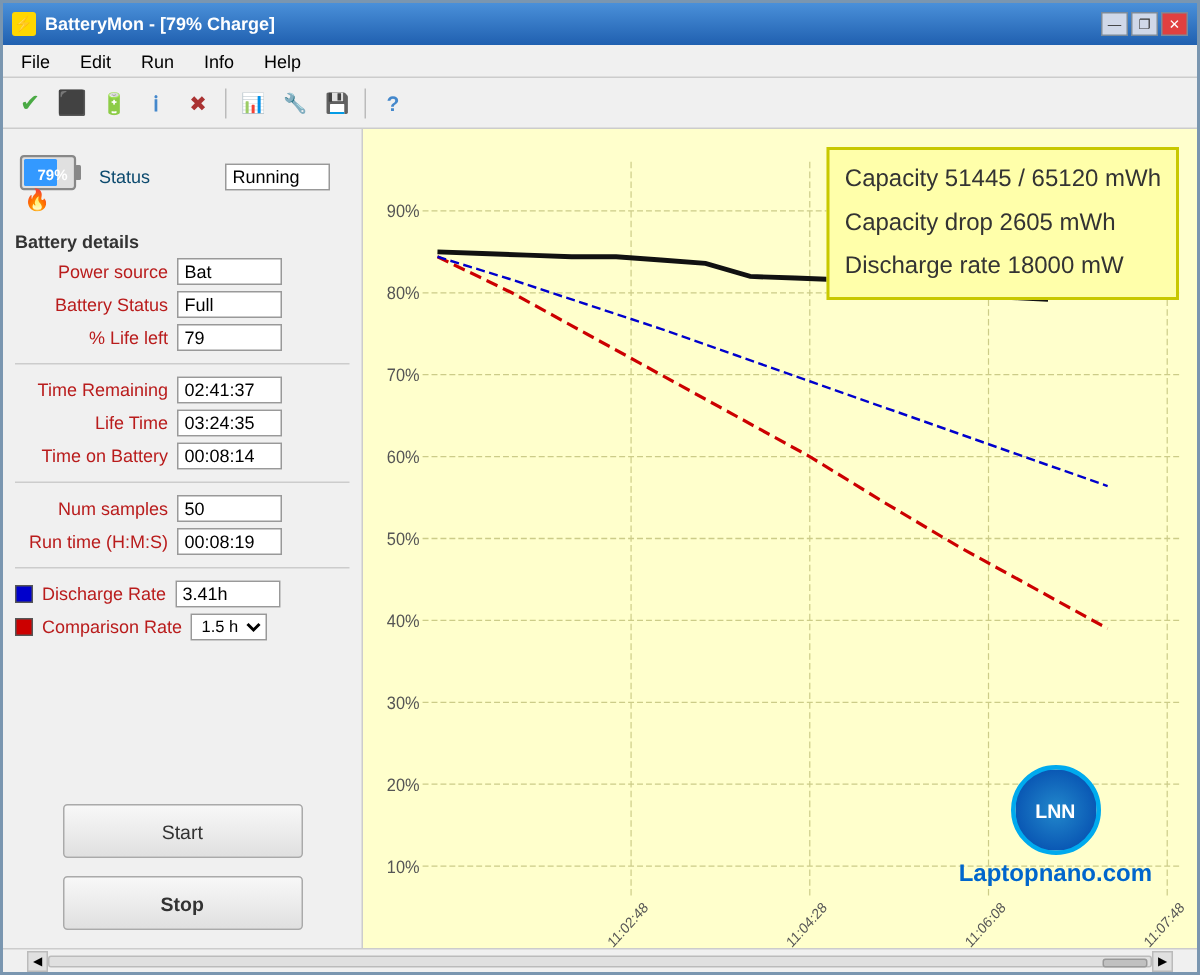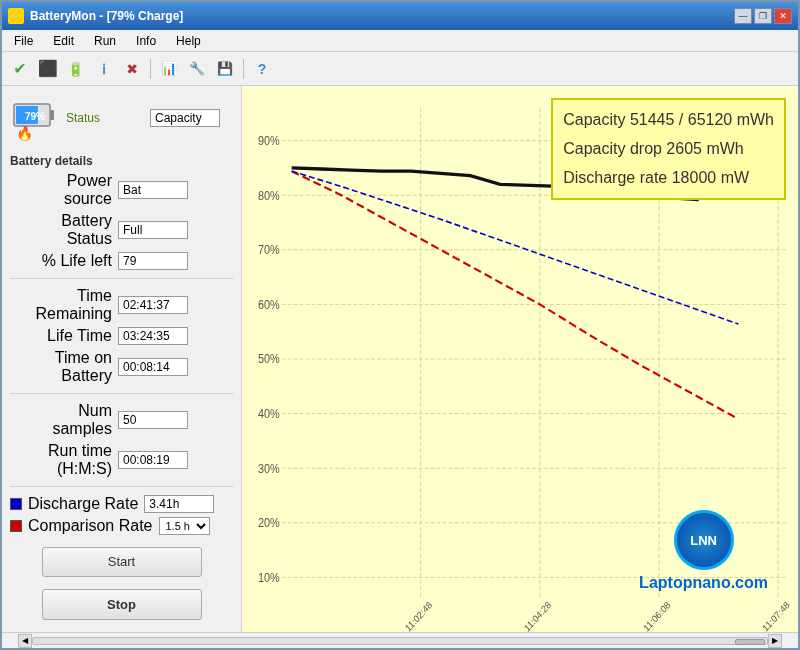--- a/index.html
+++ b/index.html
@@ -158,21 +158,21 @@
     }
 
     .status-row {
       display: flex;
       align-items: center;
       gap: 4px;
     }
 
     .status-label {
       font-size: 12px;
-      color: #4d7c0f;
+      color: #0c4a6e;
       width: 80px;
     }
 
     .status-value {
       font-size: 12px;
       color: #000;
       background: #fff;
       border: 1px solid #999;
       padding: 1px 4px;
       min-width: 70px;
@@ -185,22 +185,22 @@
       margin-top: 4px;
     }
 
     .detail-row {
       display: flex;
       align-items: center;
       padding-left: 8px;
     }
 
     .detail-label {
-      font-size: 16px;
-      color: #000000;
+      font-size: 12px;
+      color: #b91c1c;
       width: 100px;
       text-align: right;
       padding-right: 6px;
     }
 
     .detail-value {
       font-size: 12px;
       color: #000;
       background: #fff;
       border: 1px solid #999;
@@ -408,21 +408,21 @@
             <rect x="6" y="12" width="22" height="18" rx="1" fill="#3399ff"></rect>
 
             <text x="15" y="26" font-size="10" font-weight="bold" fill="white">79%</text>
 
             <text x="6" y="44" font-size="14">🔥</text>
           </svg>
         </div>
         <div>
           <div class="status-row">
             <span class="status-label">Status</span>
-            <span class="status-value">Capacity</span>
+            <span class="status-value">Running</span>
           </div>
         </div>
       </div>
 
       <div class="section-label">Battery details</div>
 
       <div class="detail-row">
         <span class="detail-label">Power source</span>
         <span class="detail-value">Bat</span>
       </div>

